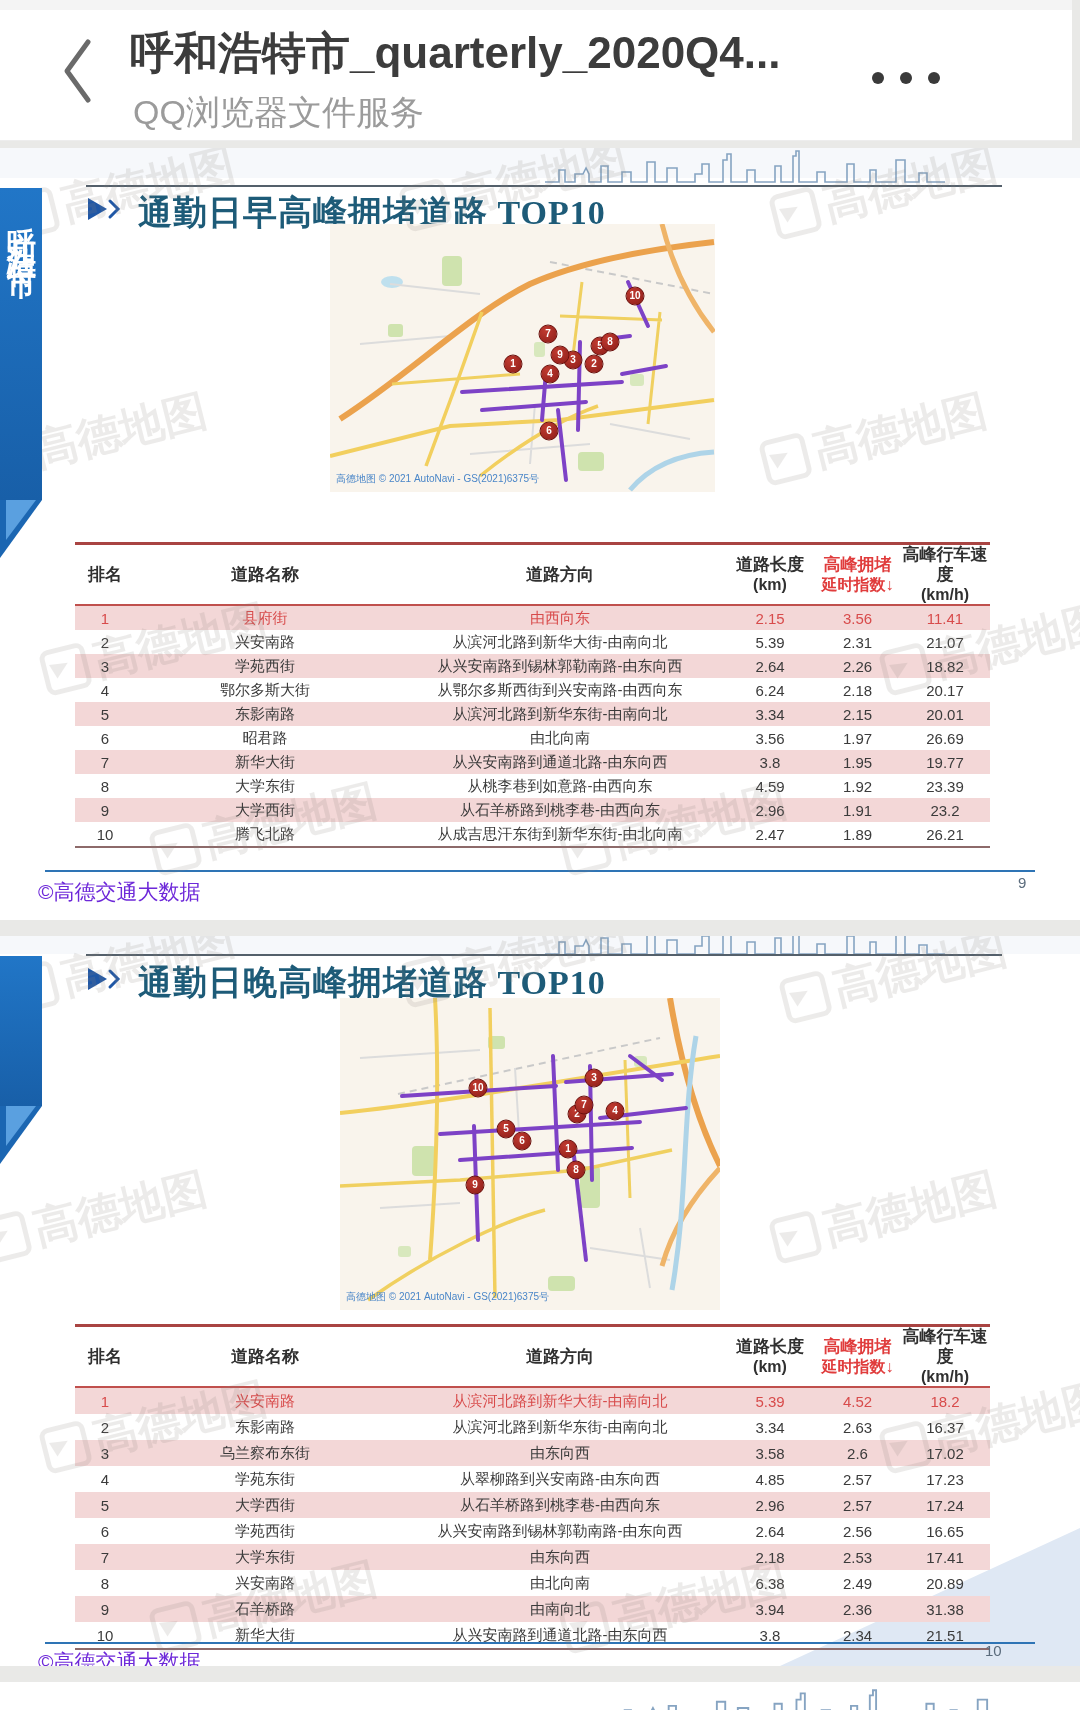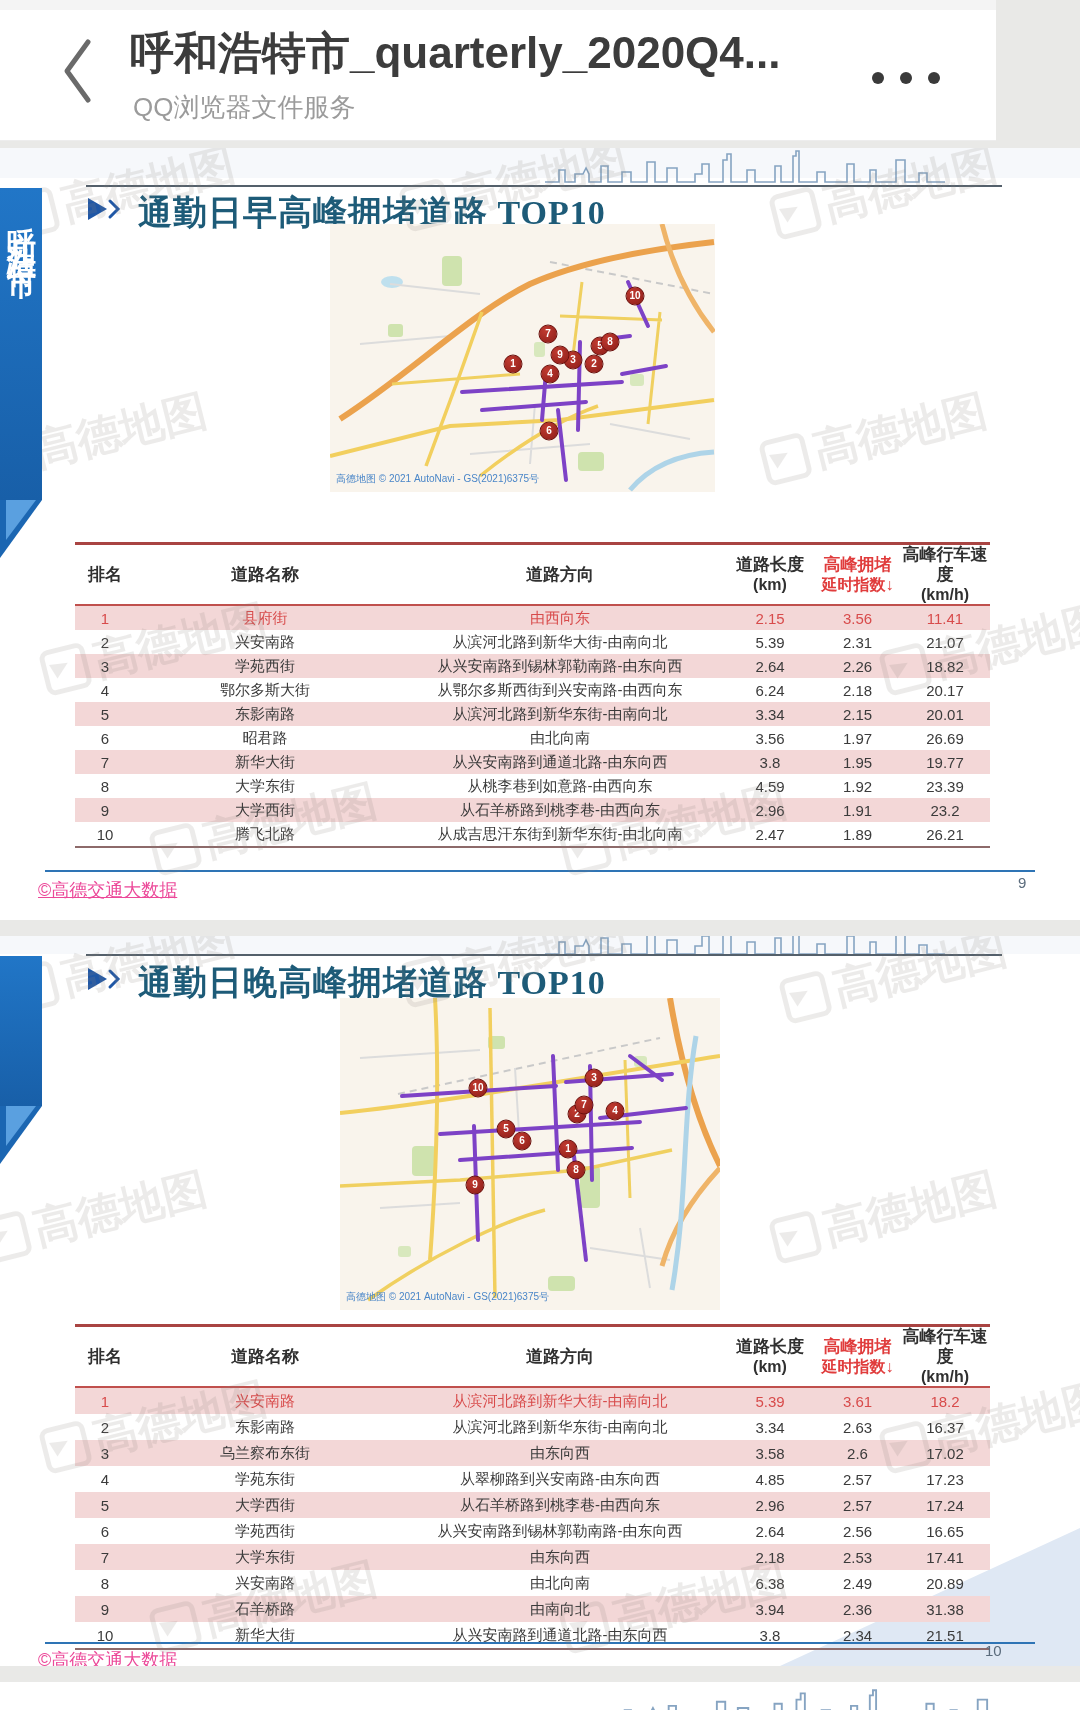--- a/index.html
+++ b/index.html
@@ -1,24 +1,24 @@
 <!DOCTYPE html>
 <html><head>
 <meta charset="utf-8">
 <style>
   html,body{margin:0;padding:0;}
   body{font-family:"Liberation Sans","DejaVu Sans",sans-serif;background:#cfcfcf;}
   .stage{position:relative;width:1080px;height:1710px;background:#e9e9e7;overflow:hidden;margin:0 auto;}
 
   
-  .appbar{position:absolute;left:0;top:0;width:996px;height:140px;background:#ffffff;border-bottom:1px solid #ededed;z-index:20;}
+  .appbar{position:absolute;left:0;top:0;width:1072px;height:140px;background:#ffffff;border-bottom:1px solid #ededed;z-index:20;}
   .statusband{position:absolute;left:0;top:0;width:100%;height:10px;background:#f4f4f4;}
   .back-btn{position:absolute;left:58px;top:36px;width:40px;height:70px;cursor:pointer;}
   .appbar-title{position:absolute;left:130px;top:24px;width:740px;font-size:44px;font-weight:bold;color:#3c3c3c;white-space:nowrap;overflow:hidden;}
-  .appbar-sub{position:absolute;left:133px;top:90px;font-size:26px;color:#9b9b9b;}
+  .appbar-sub{position:absolute;left:133px;top:90px;font-size:34px;color:#9b9b9b;}
   .menu-btn{position:absolute;left:872px;top:58px;width:110px;height:40px;cursor:pointer;}
   .menu-btn i{position:absolute;top:14px;width:12px;height:12px;border-radius:50%;background:#3a3a3a;}
   .menu-btn i:nth-child(1){left:0;} .menu-btn i:nth-child(2){left:28px;} .menu-btn i:nth-child(3){left:56px;}
 
   
   .page{position:absolute;left:0;width:1080px;background:#ffffff;overflow:hidden;}
   #page9{top:148px;height:772px;}
   #page10{top:936px;height:730px;}
   #page11{top:1682px;height:28px;}
   .topband{position:absolute;left:0;top:0;width:100%;height:30px;background:#eef3f8;opacity:.55;}
@@ -49,21 +49,21 @@
   .hs{font-size:16px;font-weight:bold;line-height:19px;}
   .report-table td{font-size:15px;color:#3b3b3b;}
   #page9 .report-table td{height:24px;}
   #page10 .report-table td{height:26px;}
   .report-table tbody{border-bottom:2px solid #8d6a6a;}
   .report-table tr.pink{background:#f3d7d7;}
   .report-table tr.top1 td{color:#d84b4b;}
 
   
   .footer-rule{position:absolute;left:45px;right:45px;height:2px;background:#2e74b5;z-index:3;}
-  .copyright{position:absolute;left:38px;font-size:18px;color:#ec4899;z-index:3;text-decoration:underline;}
+  .copyright{position:absolute;left:38px;font-size:21px;color:#6d28d9;z-index:3;}
   .pagenum{position:absolute;font-size:15px;color:#5a6b7c;z-index:8;}
   .corner-tri{position:absolute;right:0;bottom:0;width:300px;height:150px;background:#dfe8f4;clip-path:polygon(0 100%,100% 8%,100% 100%);z-index:1;}
 
   
   .wm{position:absolute;color:#8d867f;opacity:.16;font-size:44px;font-weight:bold;transform:rotate(-14deg);white-space:nowrap;z-index:5;pointer-events:none;}
   .wm-logo{position:relative;display:inline-block;width:36px;height:36px;border:5px solid currentColor;border-radius:9px;margin-right:7px;vertical-align:-8px;}
   .wm-logo::after{content:"";position:absolute;left:5px;top:7px;border-left:17px solid currentColor;border-top:8px solid transparent;border-bottom:8px solid transparent;transform:rotate(-18deg);}
 </style>
 </head>
 <body>
@@ -384,21 +384,21 @@
               <div class="hs">(km/h)</div>
             </th>
         </tr>
       </thead>
       <tbody>
           <tr class="pink top1">
             <td>1</td>
             <td>兴安南路</td>
             <td>从滨河北路到新华大街-由南向北</td>
             <td>5.39</td>
-            <td>3.61</td>
+            <td>4.52</td>
             <td>18.2</td>
           </tr>
           <tr class="">
             <td>2</td>
             <td>东影南路</td>
             <td>从滨河北路到新华东街-由南向北</td>
             <td>3.34</td>
             <td>2.63</td>
             <td>16.37</td>
           </tr>

